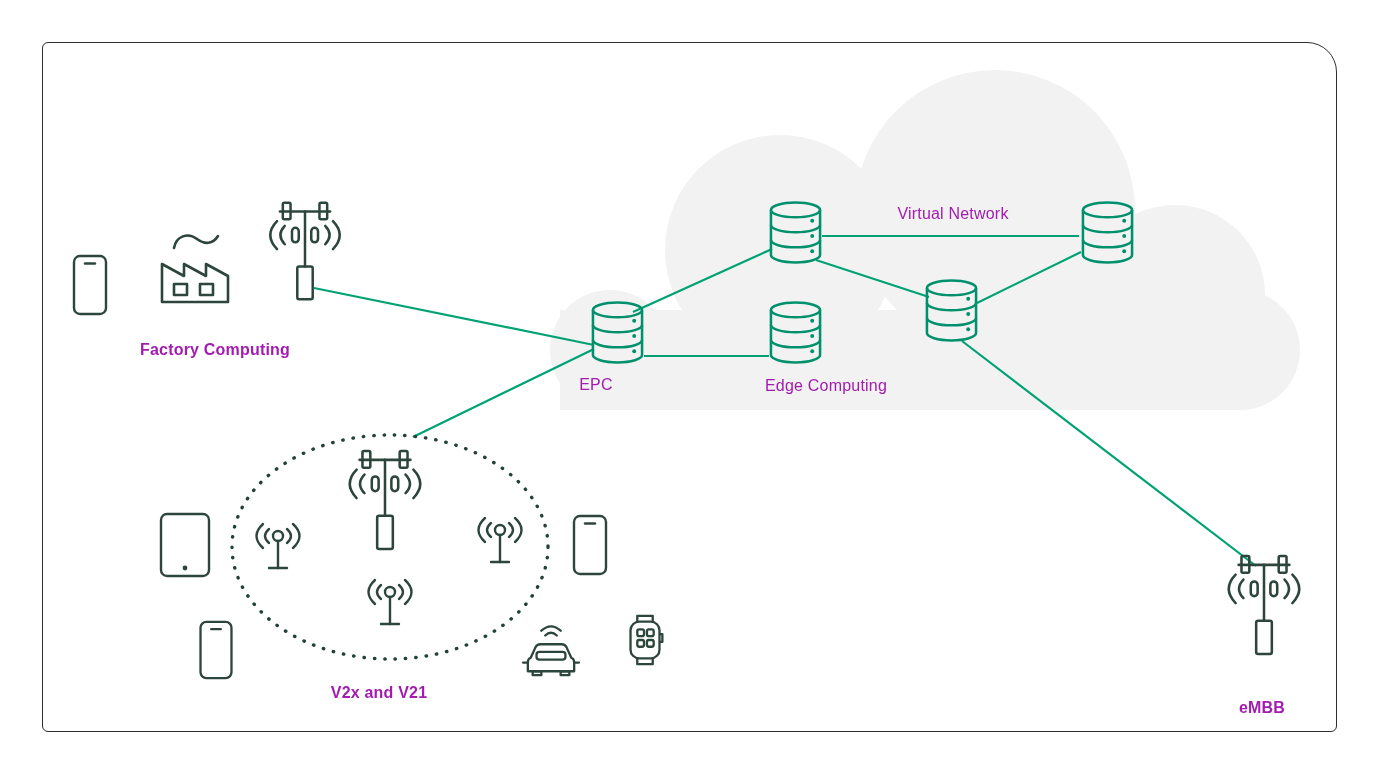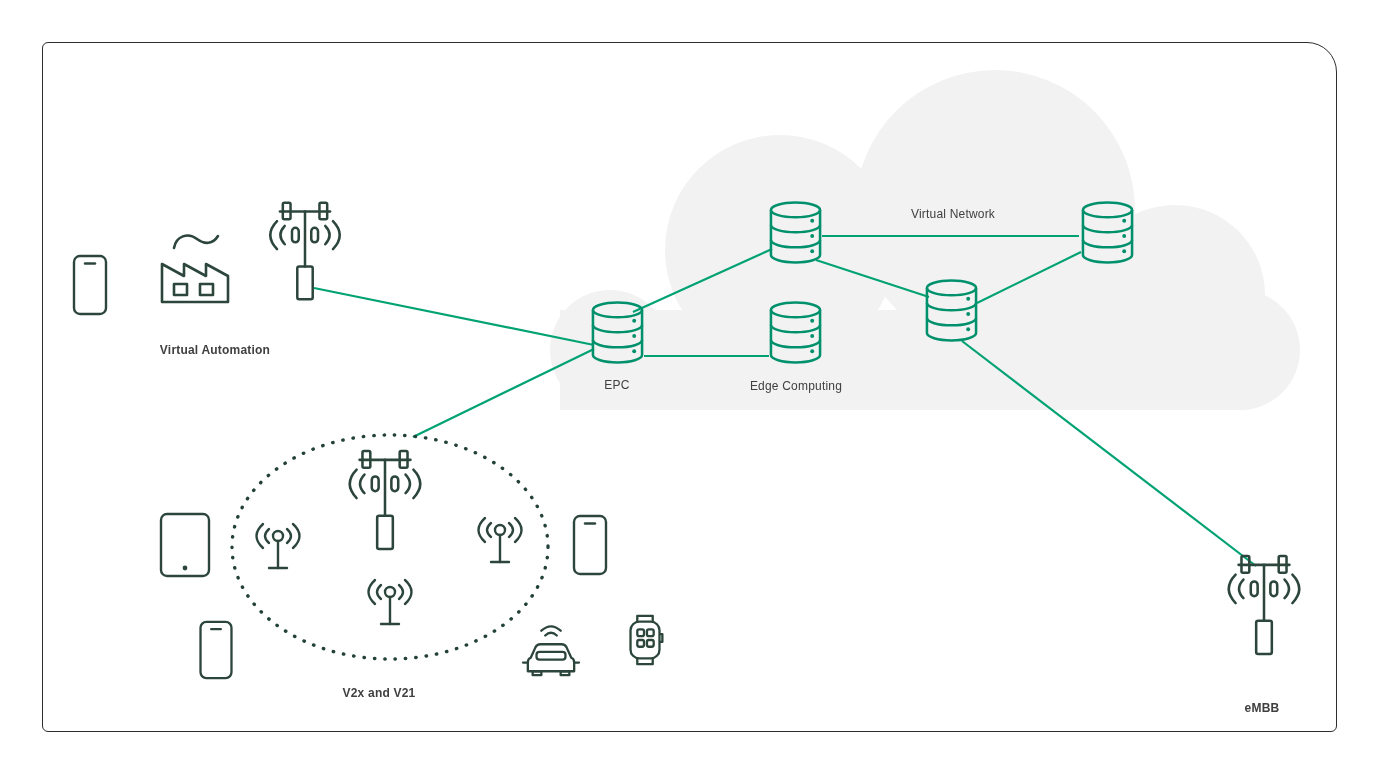--- a/index.html
+++ b/index.html
@@ -10,21 +10,21 @@
     position:absolute; left:42px; top:42px; width:1295px; height:690px;
     border:1.6px solid #2e2e2e; border-radius:6px 30px 6px 6px;
   }
   .layer { position:absolute; left:0; top:0; width:1379px; height:775px; }
   .icon { position:absolute; }
   .icon svg { display:block; width:100%; height:100%; }
   .dark  { color:#2D463C; }
   .green { color:#00916C; }
   .label {
     position:absolute; transform:translate(-50%,-50%);
-    font-size:12px; color:#404040; white-space:nowrap; letter-spacing:.2px;
+    font-size:16px; color:#a21caf; white-space:nowrap; letter-spacing:.2px;
   }
   .label.bold { font-weight:700; }
   .sprite { position:absolute; width:0; height:0; overflow:hidden; }
 </style>
 </head>
 <body>
 
 <svg class="sprite" aria-hidden="true">
   <defs>
     <symbol id="ic-db" viewBox="0 0 56 66">
@@ -153,21 +153,21 @@
   <div class="icon dark" style="left:150px;top:228px;width:92px;height:82px">
       <svg viewBox="0 0 92 82">
         <use href="#ic-factory"></use>
       </svg>
     </div>
   <div class="icon dark" style="left:258px;top:197px;width:94px;height:108px">
       <svg viewBox="0 0 96 112">
         <use href="#ic-tower"></use>
       </svg>
     </div>
-  <div class="label bold" style="left:215px;top:350px">Virtual Automation</div>
+  <div class="label bold" style="left:215px;top:350px">Factory Computing</div>
 
   <div class="icon green" style="left:590px;top:300px;width:55px;height:65px">
       <svg viewBox="0 0 56 66">
         <use href="#ic-db"></use>
       </svg>
     </div>
   <div class="icon green" style="left:768px;top:300px;width:55px;height:65px">
       <svg viewBox="0 0 56 66">
         <use href="#ic-db"></use>
       </svg>
@@ -181,22 +181,22 @@
       <svg viewBox="0 0 56 66">
         <use href="#ic-db"></use>
       </svg>
     </div>
   <div class="icon green" style="left:1080px;top:200px;width:55px;height:65px">
       <svg viewBox="0 0 56 66">
         <use href="#ic-db"></use>
       </svg>
     </div>
 
-  <div class="label" style="left:617px;top:385px">EPC</div>
-  <div class="label" style="left:796px;top:386px">Edge Computing</div>
+  <div class="label" style="left:596px;top:385px">EPC</div>
+  <div class="label" style="left:826px;top:386px">Edge Computing</div>
   <div class="label" style="left:953px;top:214px">Virtual Network</div>
 
   <div class="icon dark" style="left:338px;top:445px;width:94px;height:110px">
       <svg viewBox="0 0 96 112">
         <use href="#ic-tower"></use>
       </svg>
     </div>
   <div class="icon dark" style="left:242px;top:518px;width:72px;height:60px">
       <svg viewBox="0 0 72 60">
         <use href="#ic-ant"></use>

